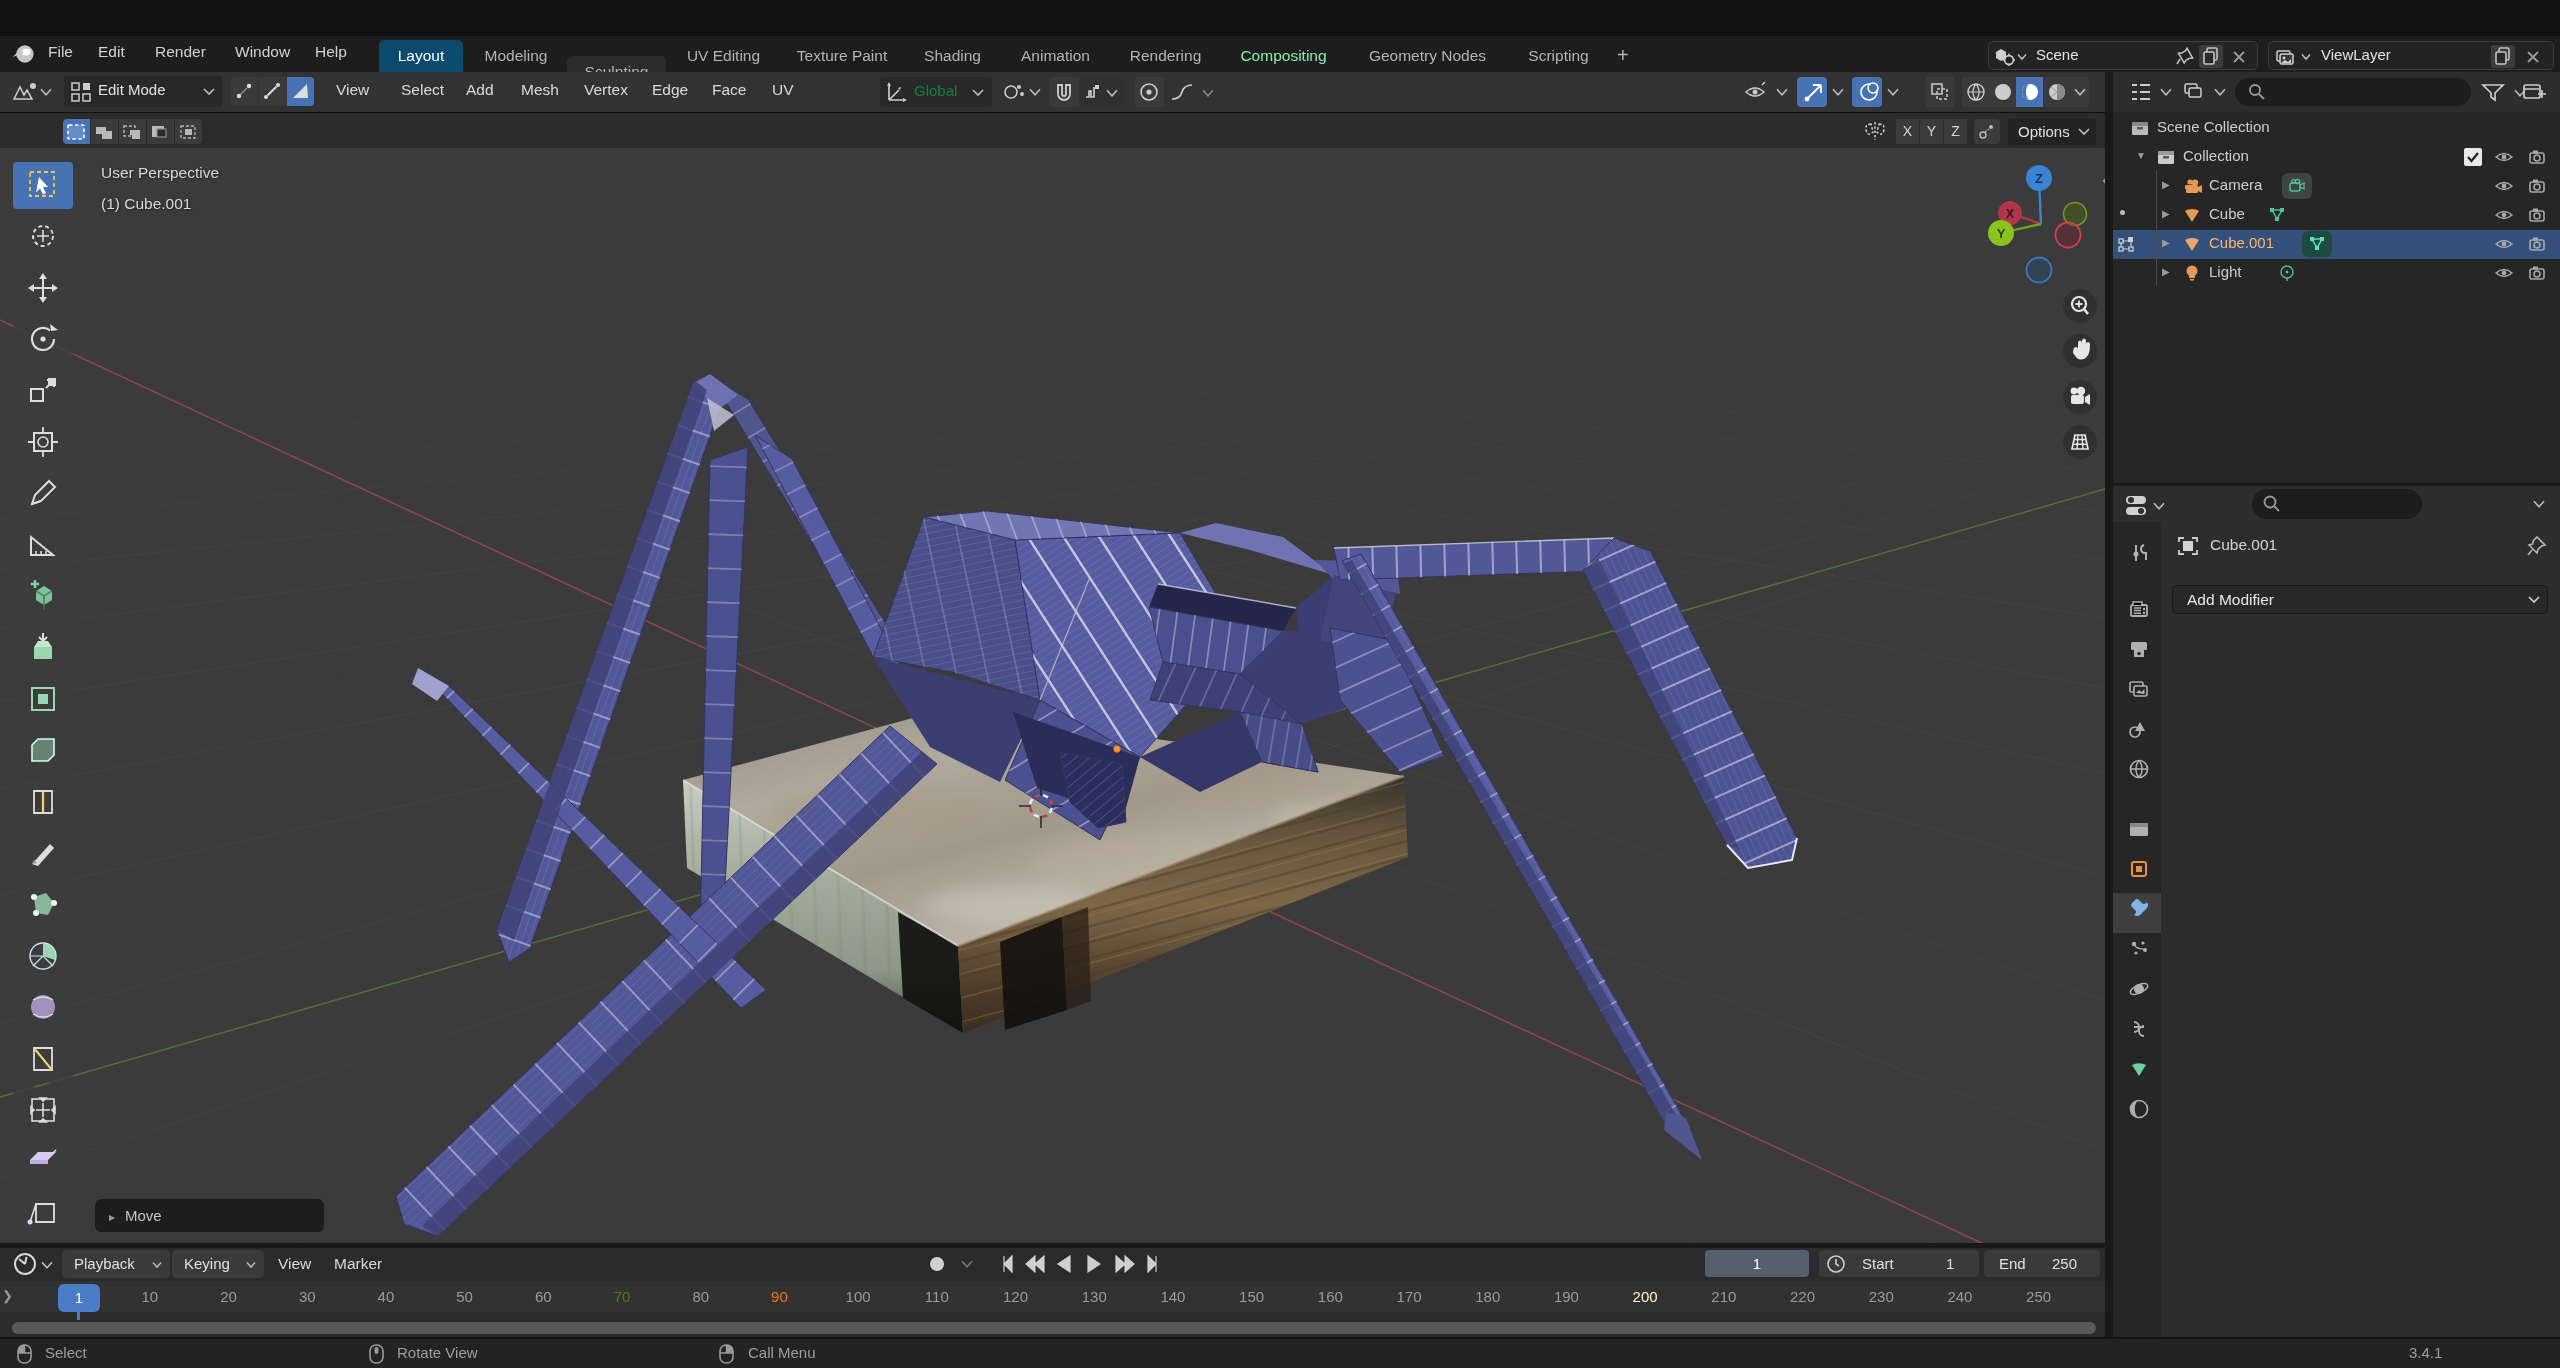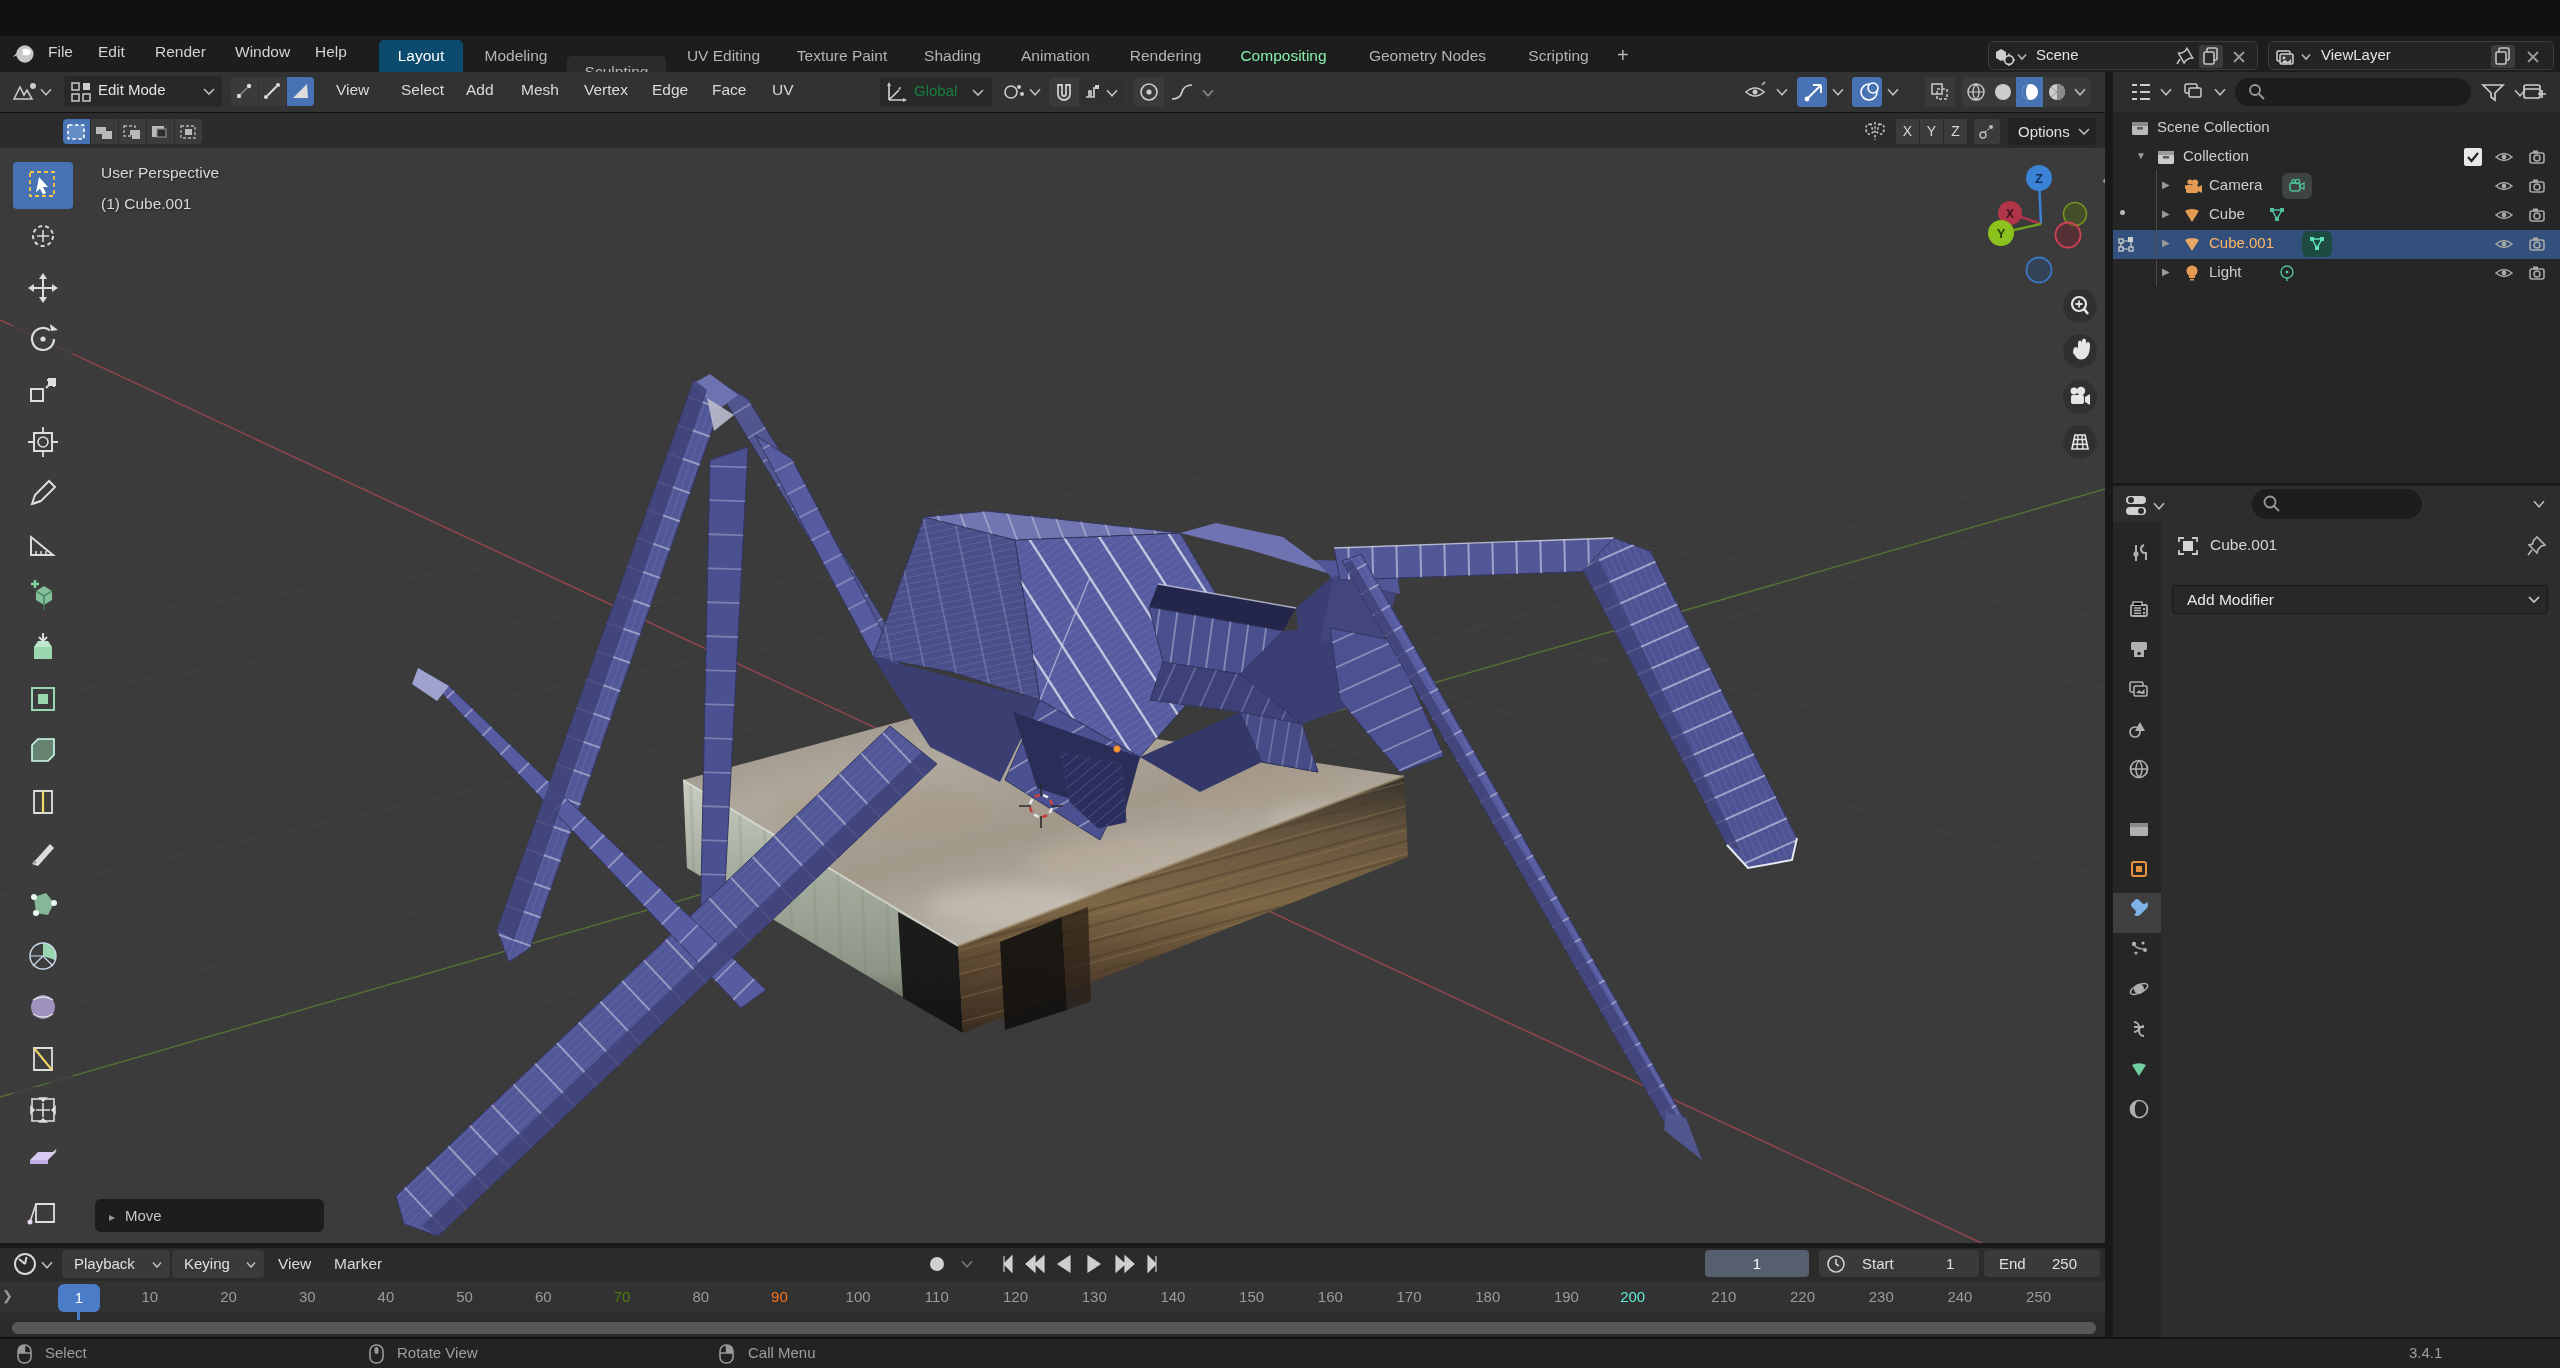--- a/index.html
+++ b/index.html
@@ -702,21 +702,21 @@
     <div style="position:absolute;left:833.13px;top:1288px;width:50px;text-align:center;font-size:15px;color:#9b9b9b">100</div>
     <div style="position:absolute;left:911.83px;top:1288px;width:50px;text-align:center;font-size:15px;color:#9b9b9b">110</div>
     <div style="position:absolute;left:990.53px;top:1288px;width:50px;text-align:center;font-size:15px;color:#9b9b9b">120</div>
     <div style="position:absolute;left:1069.23px;top:1288px;width:50px;text-align:center;font-size:15px;color:#9b9b9b">130</div>
     <div style="position:absolute;left:1147.93px;top:1288px;width:50px;text-align:center;font-size:15px;color:#9b9b9b">140</div>
     <div style="position:absolute;left:1226.63px;top:1288px;width:50px;text-align:center;font-size:15px;color:#9b9b9b">150</div>
     <div style="position:absolute;left:1305.33px;top:1288px;width:50px;text-align:center;font-size:15px;color:#9b9b9b">160</div>
     <div style="position:absolute;left:1384.03px;top:1288px;width:50px;text-align:center;font-size:15px;color:#9b9b9b">170</div>
     <div style="position:absolute;left:1462.73px;top:1288px;width:50px;text-align:center;font-size:15px;color:#9b9b9b">180</div>
     <div style="position:absolute;left:1541.43px;top:1288px;width:50px;text-align:center;font-size:15px;color:#9b9b9b">190</div>
-    <div style="position:absolute;left:1620.13px;top:1288px;width:50px;font-size:15px;color:#5eead4">200</div>
+    <div style="position:absolute;left:1620.13px;top:1288px;width:50px;text-align:center;font-size:15px;color:#fef9c3">200</div>
     <div style="position:absolute;left:1698.83px;top:1288px;width:50px;text-align:center;font-size:15px;color:#9b9b9b">210</div>
     <div style="position:absolute;left:1777.53px;top:1288px;width:50px;text-align:center;font-size:15px;color:#9b9b9b">220</div>
     <div style="position:absolute;left:1856.23px;top:1288px;width:50px;text-align:center;font-size:15px;color:#9b9b9b">230</div>
     <div style="position:absolute;left:1934.93px;top:1288px;width:50px;text-align:center;font-size:15px;color:#9b9b9b">240</div>
     <div style="position:absolute;left:2013.63px;top:1288px;width:50px;text-align:center;font-size:15px;color:#9b9b9b">250</div>
     <div style="position:absolute;left:0;top:1312px;width:2105px;height:8px;background:#2c2c2c"></div>
     <svg width="2105" height="39" viewBox="0 0 2105 39" style="position:absolute;left:0;top:1281px" xmlns="http://www.w3.org/2000/svg">
       <path d="M71.1 1306v14M149.8 1306v14M228.5 1306v14M307.2 1306v14M385.9 1306v14M464.6 1306v14M543.3 1306v14M622.0 1306v14M700.7 1306v14M779.4 1306v14M858.1 1306v14M936.8 1306v14M1015.5 1306v14M1094.2 1306v14M1172.9 1306v14M1251.6 1306v14M1330.3 1306v14M1409.0 1306v14M1487.7 1306v14M1566.4 1306v14M1645.1 1306v14M1723.8 1306v14M1802.5 1306v14M1881.2 1306v14M1959.9 1306v14M2038.6 1306v14" stroke="#2a2a2a" stroke-width="1"></path>
     </svg>
     <div style="position:absolute;left:58px;top:1284px;width:42px;height:28px;background:#4a7cc7;border-radius:6px;color:#fff;font-size:15px;line-height:28px;text-align:center">1</div>

